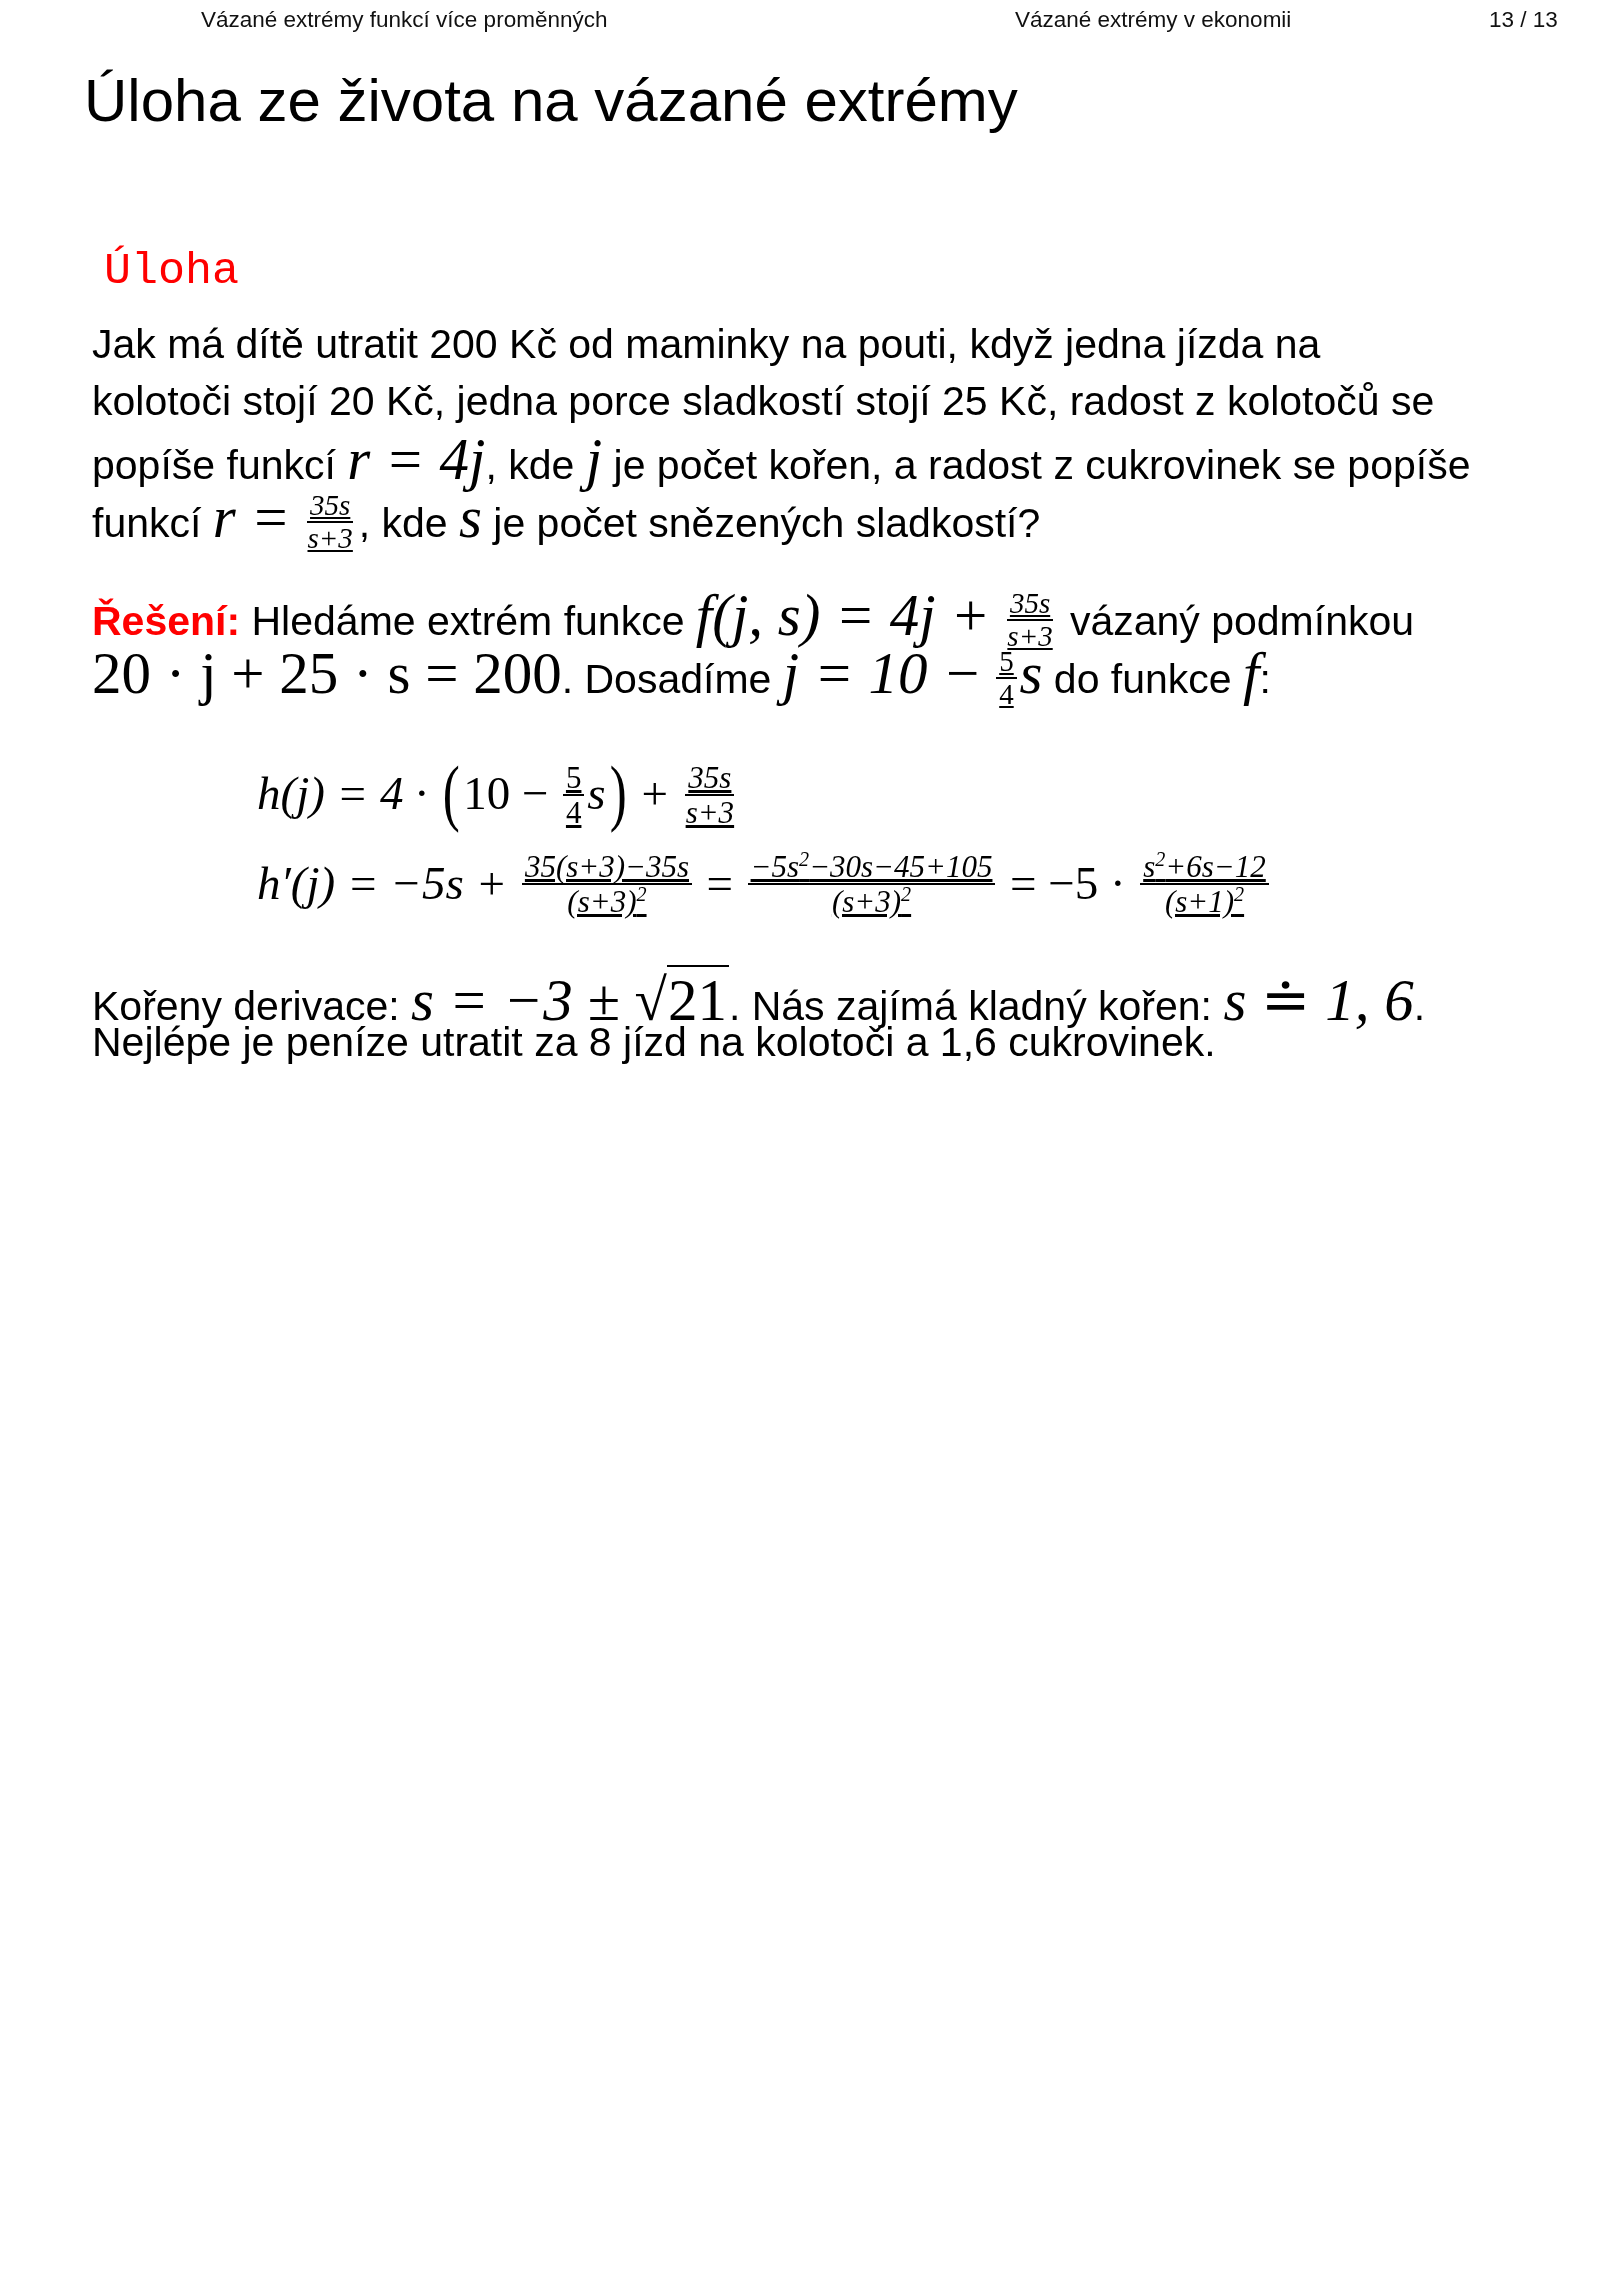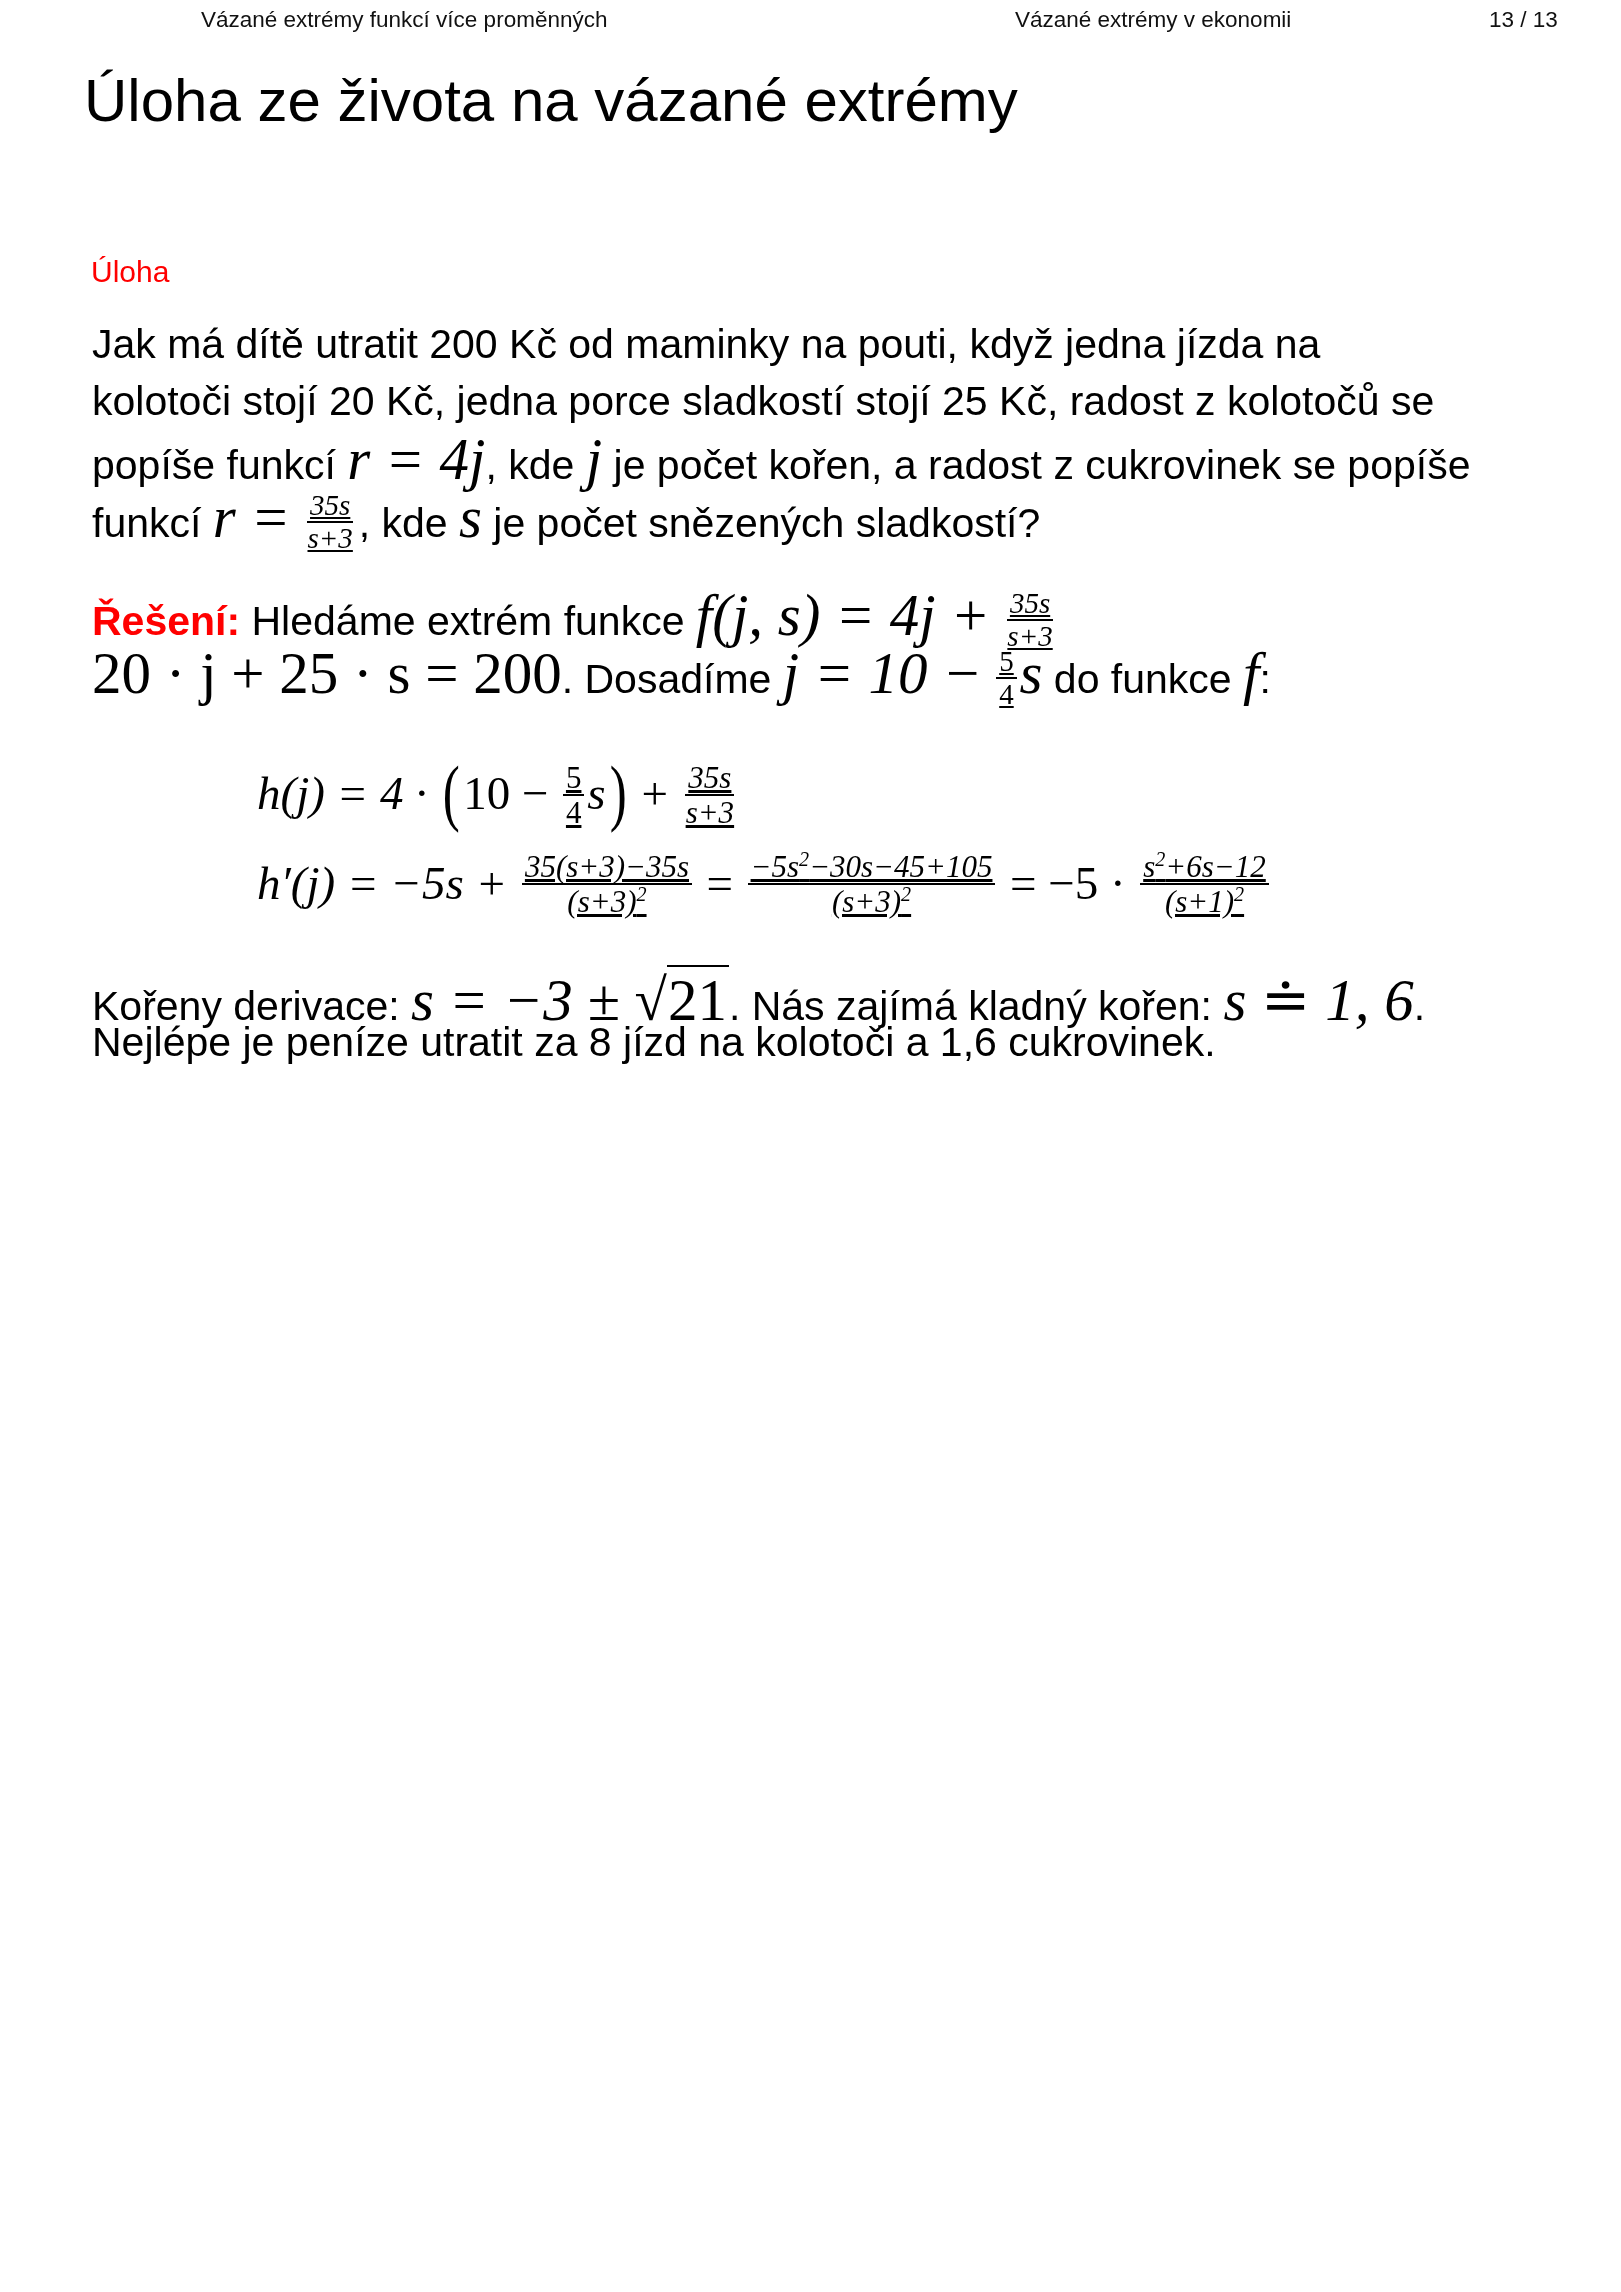--- a/index.html
+++ b/index.html
@@ -4,21 +4,21 @@
 <style>
   html, body { margin: 0; padding: 0; background: #ffffff; }
   body { width: 1621px; height: 2293px; position: relative; overflow: hidden;
          font-family: "Liberation Sans", sans-serif; color: #000; }
   .hdr { position: absolute; top: 5.9px; font-size: 22.5px; line-height: 27.4px; color: #111; white-space: nowrap; text-align: right; }
   #hdr-left { left: 201px; }
   #hdr-mid { left: 1015px; }
   #hdr-page { left: 1489px; }
   #slide-title { position: absolute; left: 84px; top: 65px; font-size: 60px; line-height: 71px; white-space: nowrap; }
   .red { color: #ff0000; }
-  #block-title { position: absolute; left: 91px; top: 245px; font-size: 30px; line-height: 53px; }
+  #block-title { position: absolute; left: 104px; top: 245px; font-size: 45px; line-height: 53px; font-family: Liberation Mono, monospace; }
   .line { position: absolute; left: 92px; font-size: 41px; line-height: 49px; white-space: nowrap; }
   .m { font-family: "Liberation Serif", "DejaVu Serif", serif; font-size: 59px; }
   .mi { font-style: italic; }
   .frac { display: inline-flex; flex-direction: column; align-items: center; vertical-align: middle;
           font-family: "Liberation Serif", serif; line-height: 1; margin: 0 2.9px; text-decoration: underline; }
   .frac .num { border-bottom: 2px solid #000; padding: 0 2.9px 1px; }
   .frac .den { padding: 1px 2.9px 0; }
   .frac.small { font-size: 29px; position: relative; top: -3.9px; }
   .eq { position: absolute; left: 257px; font-family: "Liberation Serif", serif; font-size: 47px; white-space: nowrap; line-height: 59px; }
   .eq .frac.small { font-size: 31px; }
@@ -55,21 +55,21 @@
       </span><span>, kde </span><span class="m mi">s</span><span> je počet snězených sladkostí?</span>
   </div>
 </div>
 
 <div>
   <div class="line" style="top:591px">
     <span class="red" style="font-weight:bold">Řešení:</span><span> Hledáme extrém funkce </span><span class="m mi">f(j, s) = 4j +</span>
     <span class="frac small">
         <span class="num mi">35s</span>
         <span class="den mi">s+3</span>
-      </span>
+      </span><span> vázaný podmínkou</span>
   </div>
   <div class="line" style="top:649px">
     <span class="m">20 · j + 25 · s = 200</span><span>. Dosadíme </span><span class="m mi">j = 10 −</span>
     <span class="frac small">
         <span class="num">5</span>
         <span class="den">4</span>
       </span><span class="m mi">s</span><span> do funkce </span><span class="m mi">f</span><span>:</span>
   </div>
 </div>
 

